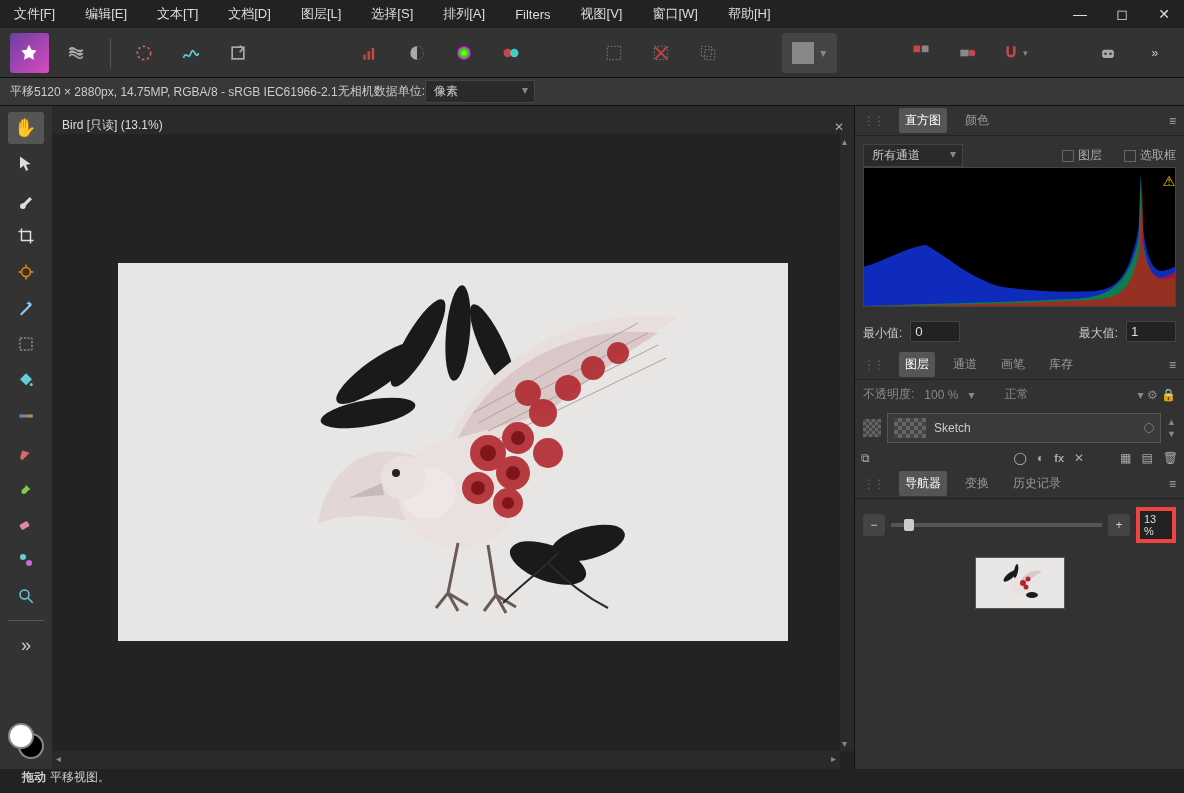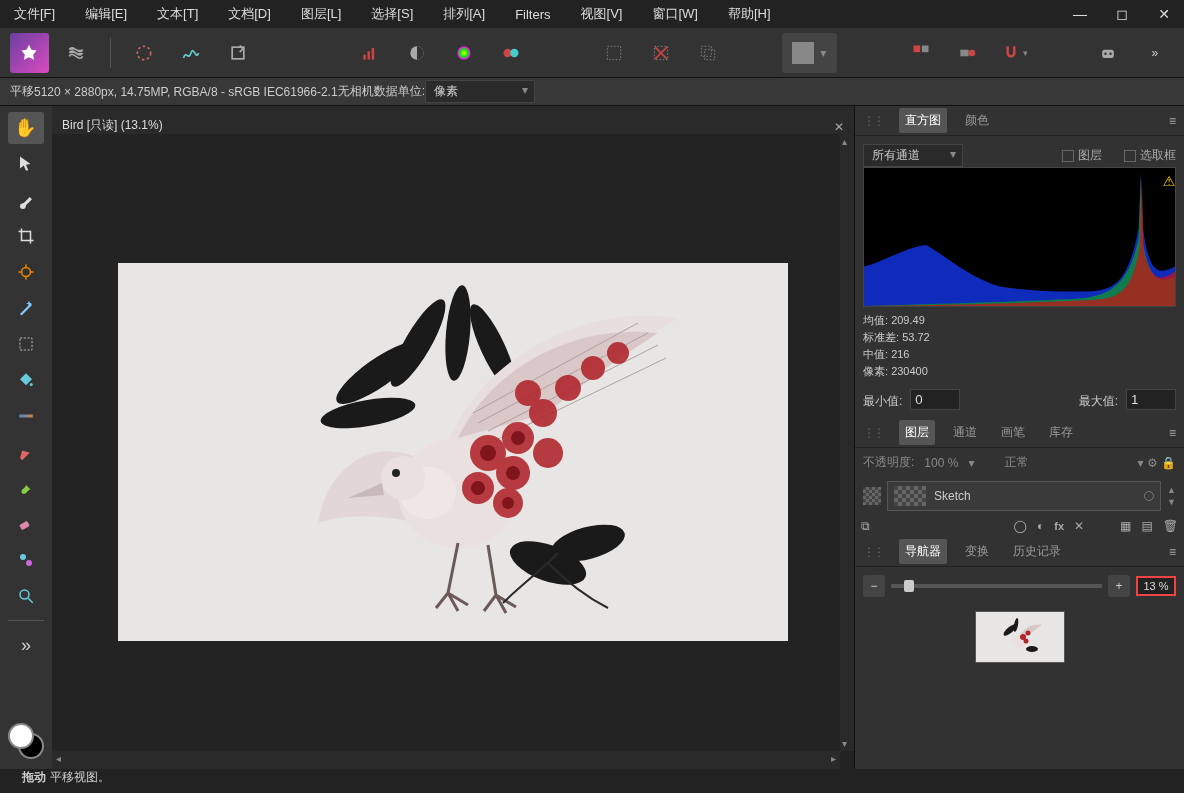--- a/index.html
+++ b/index.html
@@ -52,21 +52,21 @@
 .layer-row { height: 30px; background: #3a3a3a; display: flex; align-items: center; padding: 0 6px; gap: 8px; border: 1px solid #555; margin: 4px 0; }
 .layer-row .thumb { width: 32px; height: 20px; background: repeating-conic-gradient(#666 0 25%, #444 0 50%) 0 0/8px 8px; }
 .layer-row .circle { width: 10px; height: 10px; border: 1px solid #777; border-radius: 50%; margin-left: auto; }
 .layer-icons { display: flex; gap: 10px; padding: 4px 6px; color: #aaa; align-items: center; }
 .layer-icons .sp { flex: 1; }
 .blend-row { display: flex; align-items: center; gap: 10px; padding: 6px 8px; color: #888; font-size: 12px; }
 .nav-slider-row { display: flex; align-items: center; gap: 6px; padding: 8px; }
 .nav-slider-row .btn-sq { width: 22px; height: 22px; background: #444; display: flex; align-items: center; justify-content: center; border-radius: 3px; cursor: pointer; }
 .nav-slider-row .slider { flex: 1; height: 4px; background: #555; position: relative; }
 .nav-slider-row .slider .thumb-s { position: absolute; left: 6%; top: -4px; width: 10px; height: 12px; background: #ccc; border-radius: 2px; }
-.nav-slider-row .pct { width: 40px; background: #222; border: 2px solid #ef4444; color: #ddd; padding: 2px 4px; text-align: center; font-size: 11px; }
+.nav-slider-row .pct { width: 40px; background: #222; border: 4px solid #ef4444; color: #ddd; padding: 2px 4px; font-size: 11px; }
 .nav-preview { margin: 6px auto; width: 90px; height: 52px; background: #e8e6e4; border: 1px solid #555; display:flex; align-items:center; justify-content:center; }
 .icon-svg { width: 20px; height: 20px; }
 .fg-bg { margin-top: auto; margin-bottom: 10px; position: relative; width: 36px; height: 36px; }
 .fg-bg .c1 { position: absolute; width: 26px; height: 26px; border-radius: 50%; background: #fff; border: 2px solid #888; left: 0; top: 0; }
 .fg-bg .c2 { position: absolute; width: 26px; height: 26px; border-radius: 50%; background: #000; border: 2px solid #888; right: 0; bottom: 0; }
 </style>
 </head>
 <body>
 
 <div class="menubar">
@@ -397,26 +397,20 @@
       </div>
       <div class="histogram">
         <svg width="100%" height="100%" viewBox="0 0 300 140" preserveAspectRatio="none">
           <path d="M0 140 L0 100 C20 95 40 80 60 78 C80 90 100 110 130 120 C160 125 190 126 220 125 C240 123 255 118 265 60 L267 5 L269 60 C275 110 285 108 300 100 L300 140 Z" fill="#1030d0" opacity="0.9"></path>
           <path d="M0 140 C60 138 140 136 200 133 C230 131 255 126 265 70 L267 8 L269 75 C276 120 288 115 300 110 L300 140 Z" fill="#10a020" opacity="0.7"></path>
           <path d="M0 140 C80 139 160 137 220 134 C245 132 258 128 266 80 L268 10 L270 85 C278 120 290 112 300 105 L300 140 Z" fill="#d01010" opacity="0.7"></path>
           <text x="288" y="18" font-size="14" fill="#ffcc00">⚠</text>
         </svg>
       </div>
       <div class="hist-stats">
-        <div class="col">
-          <div class="row"><span>均值:</span> <span>209.49</span></div>
-          <div class="row"><span>标准差:</span> <span>53.72</span></div>
-          <div class="row"><span>中值:</span> <span>216</span></div>
-          <div class="row"><span>像素:</span> <span>230400</span></div>
-        </div>
       </div>
       <div class="minmax">
         <span>最小值:</span>
         <input value="0" style="">
         <div style="flex:1"></div>
         <span>最大值:</span>
         <input value="1" style="">
       </div>
     </div>
 

